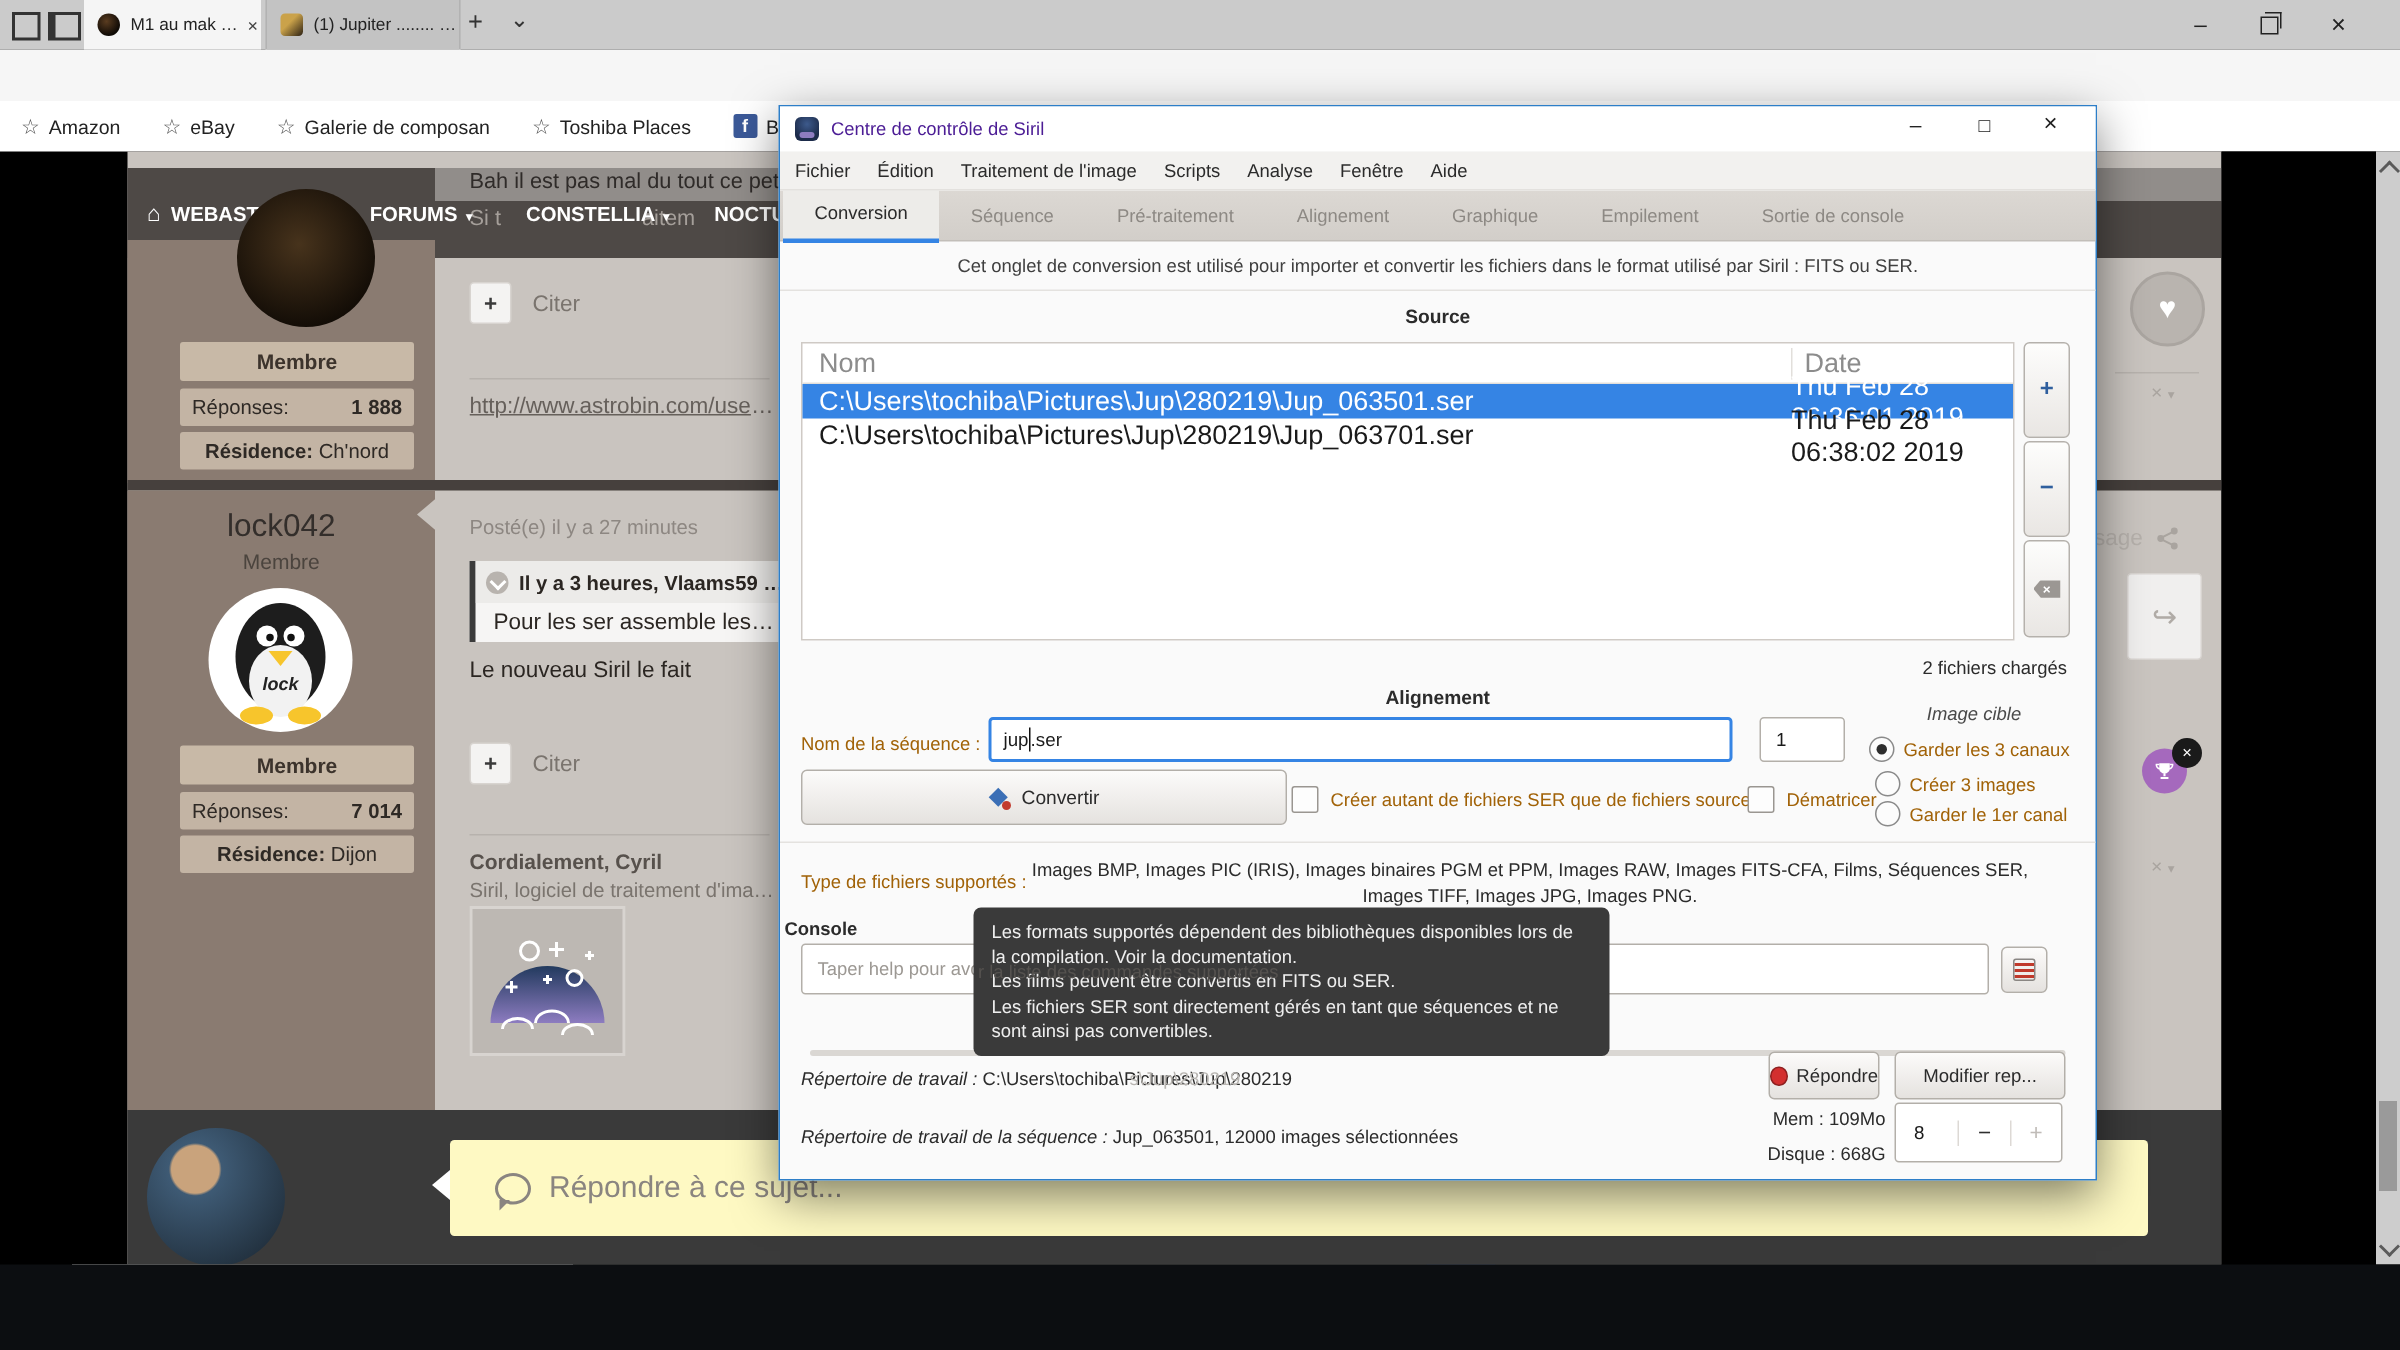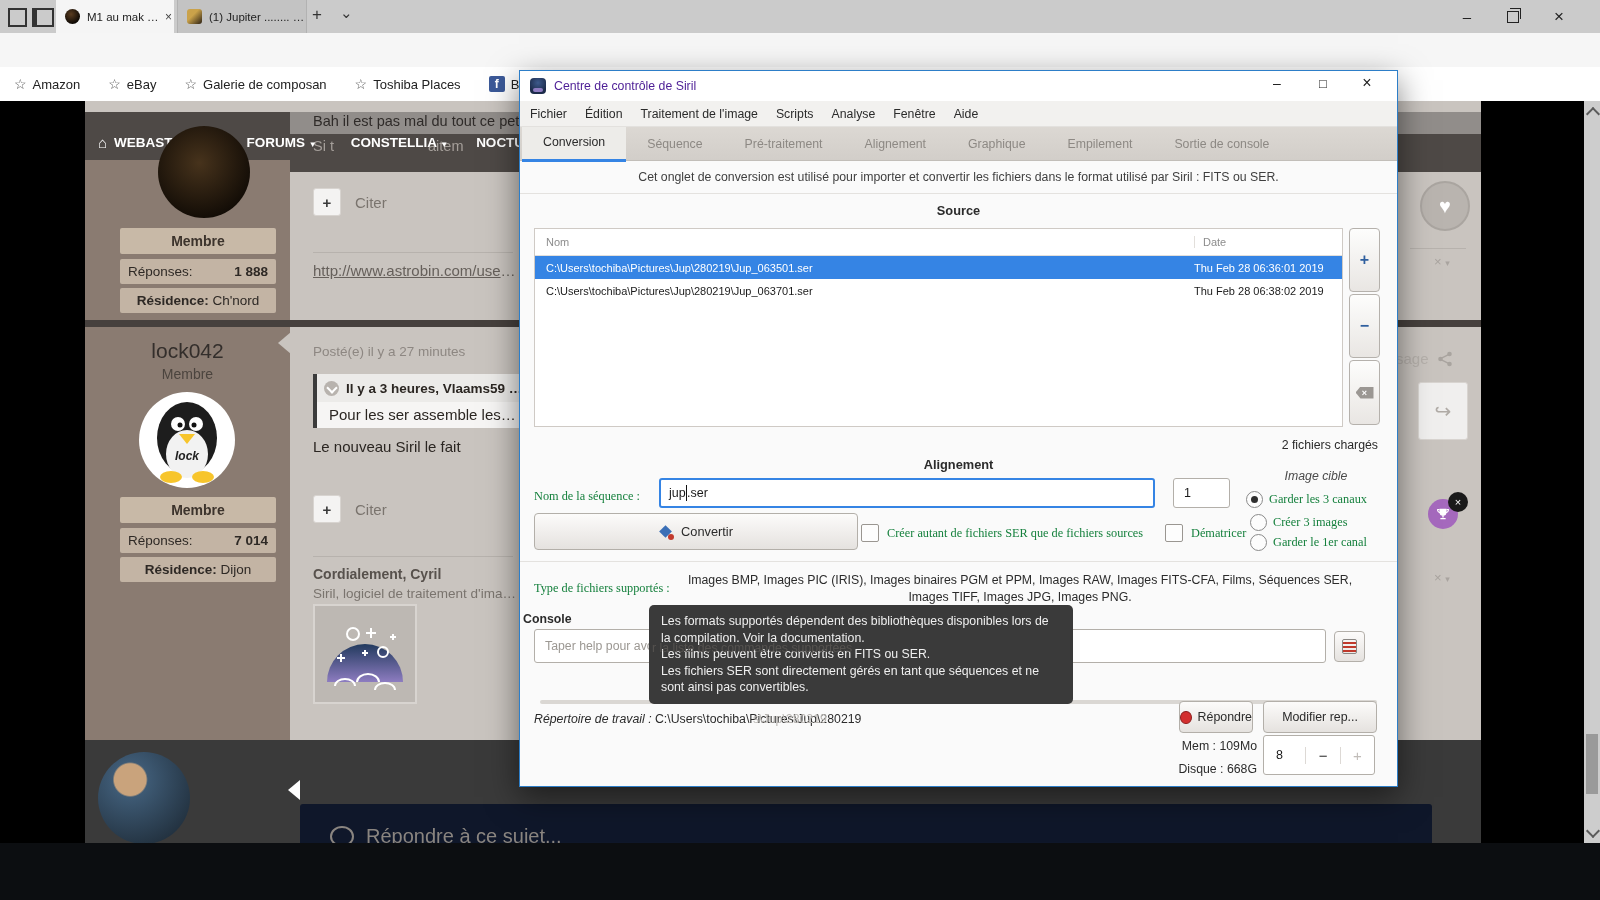--- a/index.html
+++ b/index.html
@@ -32,30 +32,30 @@
   .citer .ct{margin-left:14px;color:#7a746e;font-size:15px;}
   .divline{height:1px;background:#b7b2ad;}
   
   .siril{left:519px;top:70px;width:877px;height:715px;background:#fafafa;border:1px solid #2d7ec8;
      box-shadow:0 10px 30px rgba(0,0,0,.5);z-index:10;}
   .siril .titlebar{left:0;top:0;width:100%;height:30px;background:#fff;}
   .menu-it{font-size:12.3px;color:#2b2b2b;margin-right:18px;}
   .stab{font-size:12.3px;color:#8d8984;padding:0 21px;height:34px;display:flex;align-items:center;}
   .stab.on{color:#2b2b2b;border-bottom:3px solid #3584e4;background:#edece9;}
   .hr{height:1px;background:#e4e2df;}
-  .tbl{left:14px;top:157px;width:807px;height:197px;background:#fff;border:1px solid #cfcac5;font-size:11px;}
+  .tbl{left:14px;top:157px;width:807px;height:197px;background:#fff;border:1px solid #cfcac5;font-size:18px;}
   .trow{height:23px;display:flex;align-items:center;color:#1a1a1a;}
   .trow .nm{padding-left:11px;width:648px;white-space:nowrap;overflow:hidden;}
   .trow .dt{width:130px;text-align:left;}
   .sel{background:#3584e4;color:#fff;}
   .sbtn{left:829px;width:29px;background:linear-gradient(#fdfdfc,#e9e6e3);border:1px solid #b5b1ac;border-radius:4px;
     display:flex;align-items:center;justify-content:center;color:#2f5f9e;font-weight:bold;font-size:16px;}
   .gbtn{background:linear-gradient(#fcfbfa,#e5e2df);border:1px solid #b3afa9;border-radius:4px;
     display:flex;align-items:center;justify-content:center;font-size:12.4px;color:#2b2b2b;}
-  .lbl{font-size:12.3px;color:#15803d;font-family:Liberation Serif, serif;}
+  .lbl{font-size:12.3px;color:#a16207;}
   .radio{width:15px;height:15px;border:1px solid #8a8a8a;border-radius:50%;background:#fcfcfc;flex:none;}
   .cbx{width:16px;height:16px;border:1px solid #9a9691;border-radius:2px;background:#fdfdfd;}
   .tooltip{left:129px;top:534px;width:400px;background:#3a3a3a;border-radius:5px;color:#efefef;
     font-size:12.3px;line-height:16.5px;padding:8px 12px;z-index:5;}
   
   .taskbar{left:0;top:843px;width:1600px;height:57px;background:#0c0e11;z-index:20;}
   .tk{top:843px;width:46px;height:57px;display:flex;align-items:center;justify-content:center;}
   .runline{top:897px;height:2px;background:#6aa9dd;}
   .traytxt{color:#fff;font-size:13px;}
   .chev{width:8px;height:8px;border-left:2px solid #e8e8e8;border-top:2px solid #e8e8e8;transform:rotate(45deg);}
@@ -240,21 +240,21 @@
           <line x1="71" y1="27" x2="77" y2="27"></line>
         <line x1="46" y1="40" x2="46" y2="46"></line>
           <line x1="43" y1="43" x2="49" y2="43"></line>
       </g>
     </svg>
   </div>
 
   <div class="abs" style="left:85px;top:740px;width:1396px;height:103px;background:#3a3a3a;"></div>
   <div class="abs" style="left:98px;top:752px;width:92px;height:92px;border-radius:50%;background:radial-gradient(circle at 35% 30%,#c9a37c 18%,#3e5a74 20%,#22313f 80%);"></div>
   <div class="abs" style="left:288px;top:780px;width:0;height:0;border-top:10px solid transparent;border-bottom:10px solid transparent;border-right:12px solid #fff;"></div>
-  <div class="abs f" style="left:300px;top:804px;width:1132px;height:64px;background:#0f172a;border-radius:3px;">
+  <div class="abs f" style="left:300px;top:760px;width:1132px;height:64px;background:#fef9c3;border-radius:3px;">
     <span style="margin:0 12px 0 30px;width:20px;height:17px;border:2px solid #8a8580;border-radius:50%;position:relative;">
         <span style="position:absolute;left:1px;bottom:-6px;width:0;height:0;border-top:7px solid #8a8580;border-right:7px solid transparent;"></span>
       </span>
     <span style="font-size:20px;color:#8a8580;">Répondre à ce sujet...</span>
   </div>
 
   <div class="abs" style="left:1420px;top:181px;width:46px;height:46px;border-radius:50%;border:2px solid #aaa5a0;background:#b9b4af;display:flex;align-items:center;justify-content:center;">
     <span style="color:#fff;font-size:20px;">♥</span>
   </div>
   <div class="abs divline" style="left:1410px;top:248px;width:56px;"></div>
@@ -412,20 +412,23 @@
       <i>Répertoire de travail :</i> <span>C:\Users\tochiba\Pictures\Jup\280219</span>
     </div>
     <div class="abs gbtn" style="left:659px;top:630px;width:72px;height:30px;">
       <span style="width:11px;height:11px;border-radius:50%;background:#d32f2f;border:1.5px solid #8e1f1f;margin-right:6px;"></span>
       <span>Répondre</span>
     </div>
     <div class="abs gbtn" style="left:743px;top:630px;width:112px;height:30px;">
       <span>Modifier rep...</span>
     </div>
 
+    <div class="abs" style="left:14px;top:680px;font-size:12.3px;color:#2b2b2b;">
+      <i>Répertoire de travail de la séquence :</i> <span>Jup_063501, 12000 images sélectionnées</span>
+    </div>
     <div class="abs" style="left:600px;top:668px;width:137px;text-align:right;font-size:12.3px;color:#2b2b2b;">Mem : 109Mo</div>
     <div class="abs" style="left:600px;top:691px;width:137px;text-align:right;font-size:12.3px;color:#2b2b2b;">Disque : 668G</div>
     <div class="abs f" style="left:743px;top:664px;width:112px;height:40px;background:#fff;border:1px solid #b3afa9;border-radius:3px;box-sizing:border-box;">
       <span style="padding-left:12px;font-size:12.5px;color:#1a1a1a;width:30px;">8</span>
       <span style="width:34px;text-align:center;border-left:1px solid #ddd9d5;color:#2e2e2e;font-size:15px;">−</span>
       <span style="width:34px;text-align:center;border-left:1px solid #ddd9d5;color:#c0bcb8;font-size:15px;">+</span>
     </div>
 
     <div class="abs tooltip">
       <div>Les formats supportés dépendent des bibliothèques disponibles lors de la compilation. Voir la documentation.</div>

